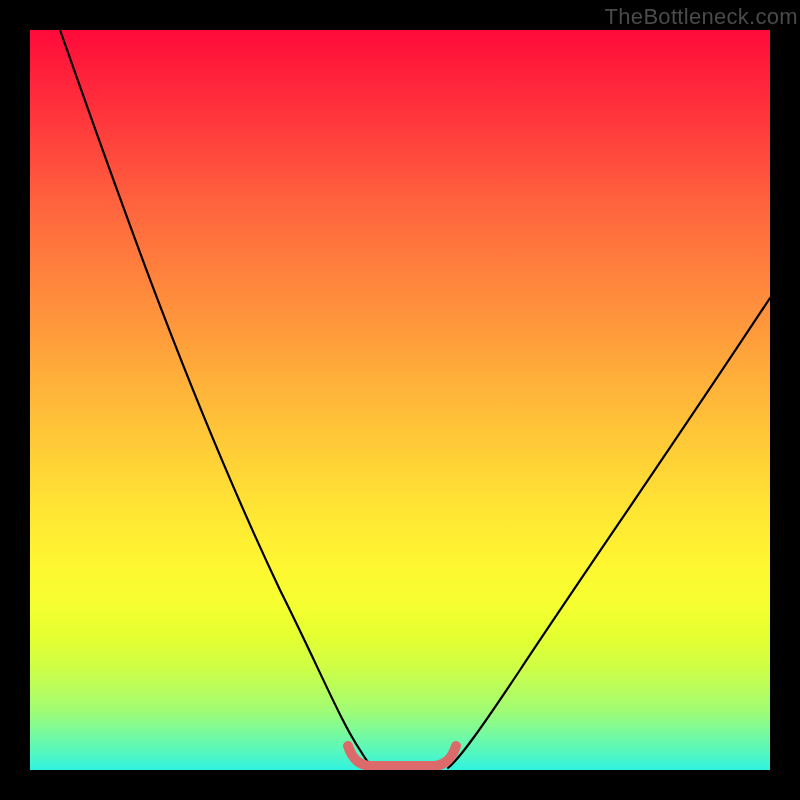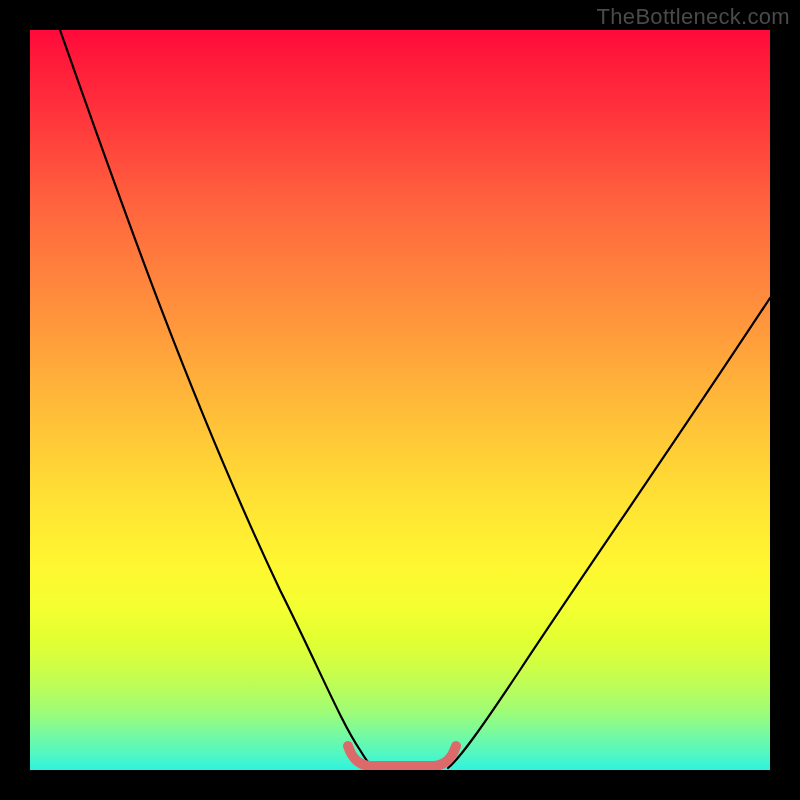--- a/index.html
+++ b/index.html
@@ -13,21 +13,21 @@
   }
   .frame {
     position: relative;
     width: 800px;
     height: 800px;
     background: #000;
   }
   .watermark {
     position: absolute;
     top: 4px;
-    right: 10px;
+    right: 2px;
     color: #4a4a4a;
     font-size: 22px;
     font-weight: 500;
     letter-spacing: 0.3px;
     z-index: 5;
   }
   .plot-area {
     position: absolute;
     left: 30px;
     top: 30px;

